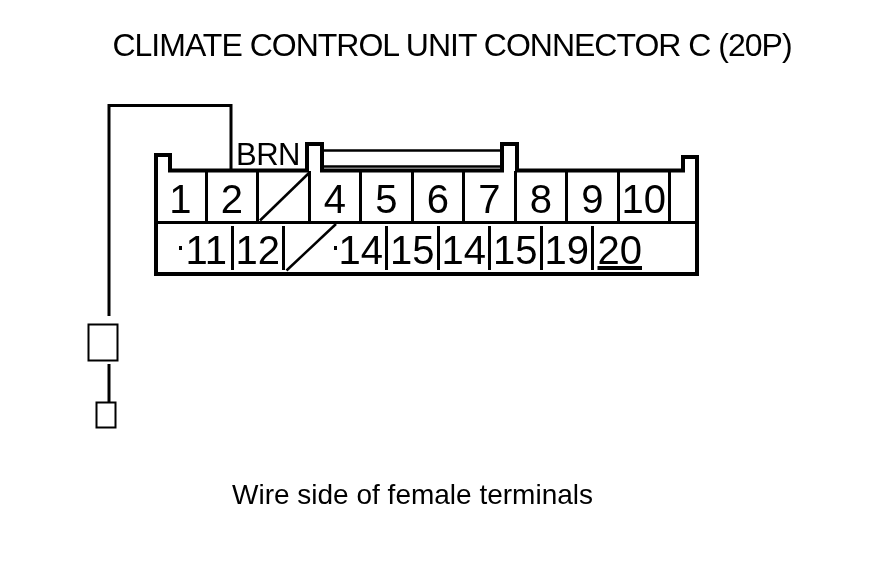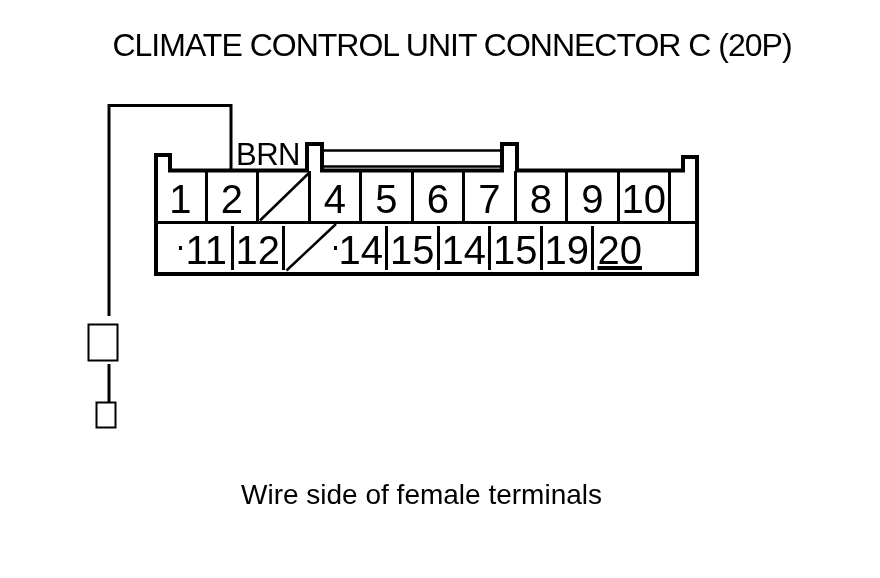--- a/index.html
+++ b/index.html
@@ -23,21 +23,21 @@
   }
   #wire-color-label {
     left: 236px; top: 139px;
     font-size: 31px;
     line-height: 31px;
     letter-spacing: -0.5px;
     white-space: nowrap;
     text-align: center;
   }
   #diagram-caption {
-    left: 241px; top: 480px;
+    left: 232px; top: 480px;
     font-size: 28px;
     line-height: 30px;
     white-space: nowrap;
   }
   #connector-svg { left: 0; top: 0; width: 880px; height: 578px; }
   .pin-row {
     position: absolute;
     left: 156px;
     width: 541px;
     display: flex;

